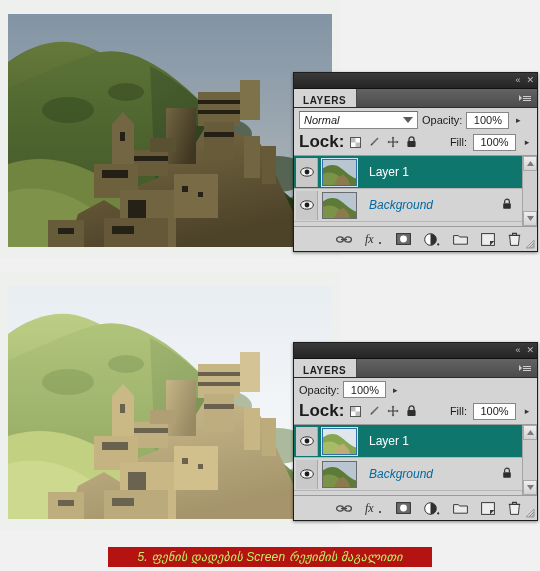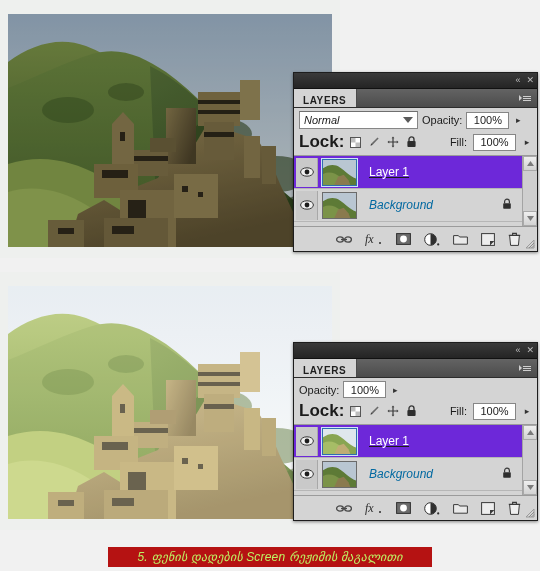--- a/index.html
+++ b/index.html
@@ -147,21 +147,21 @@
   }
   .sb-btn svg { display:block; }
   .layer-rows { position: absolute; left: 0; right: 15px; top: 0; }
   .layer-row {
     display: flex; align-items: center;
     height: 33px;
     border-bottom: 1px solid #b6b6b6;
     padding-left: 2px;
     background: #d4d4d4;
   }
-  .layer-row.selected { background: #6d28d9; text-decoration: underline; }
+  .layer-row.selected { background: #0f766e; }
   .eye-cell {
     width: 22px; height: 29px;
     background: #c9c9c9;
     border-right: 1px solid #a8a8a8;
     display: flex; align-items: center; justify-content: center;
   }
   .layer-row.selected .eye-cell { background: #c9c9c9; }
   .thumb {
     width: 35px; height: 27px;
     margin-left: 4px;

